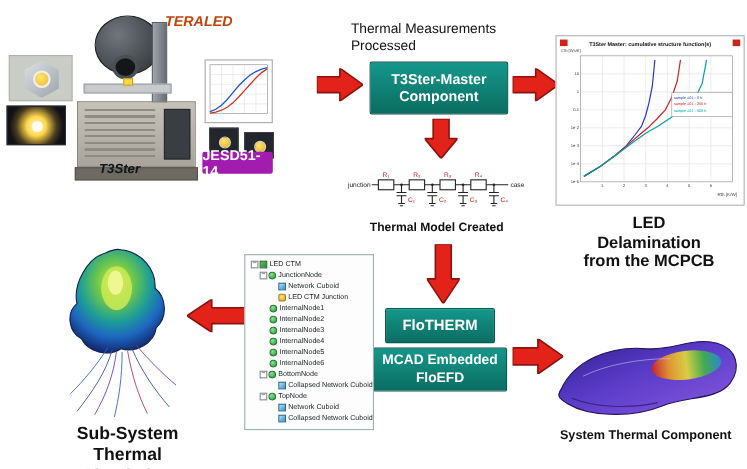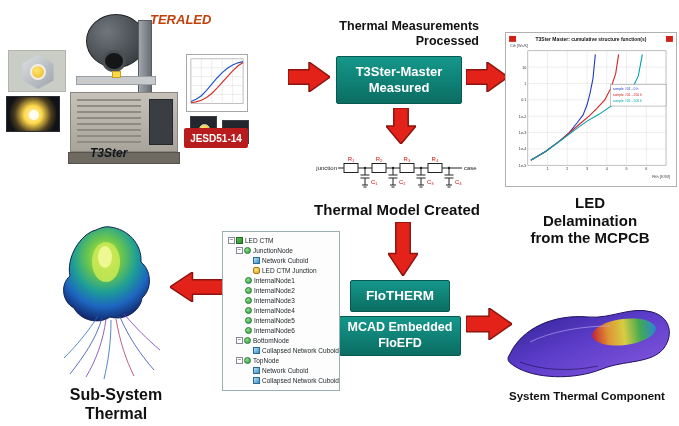--- a/index.html
+++ b/index.html
@@ -2,41 +2,41 @@
 <html><head>
 <meta charset="utf-8">
 <style>
   *{margin:0;padding:0;box-sizing:border-box}
   body{background:#fff;font-family:"Liberation Sans",sans-serif}
   svg{font-family:"Liberation Sans",sans-serif}
   #canvas{position:relative;width:679px;height:426px;background:#fff;overflow:hidden}
 
   .caption{position:absolute;font-weight:bold;color:#111;text-align:center;line-height:1.18}
   .cap-led{left:2px;top:167px;width:258px;font-size:11.5px}
-  .cap-model{left:312px;top:201px;width:170px;font-size:15px}
+  .cap-model{left:312px;top:201px;width:170px;font-size:11px}
   .cap-delam{left:529px;top:194px;width:122px;font-size:15px}
   .cap-sub{left:51px;top:386px;width:130px;font-size:16px}
   .cap-sys{left:494px;top:390px;width:186px;font-size:11.5px}
-  .heading{position:absolute;left:319px;top:19px;width:160px;font-size:12.5px;font-weight:bold;color:#111;text-align:right;line-height:1.2}
+  .heading{position:absolute;left:319px;top:19px;width:160px;font-size:12.5px;font-weight:normal;color:#111;text-align:left;line-height:1.2}
 
   .tealbox{position:absolute;display:flex;align-items:center;justify-content:center;text-align:center;
     color:#fff;font-weight:bold;background:linear-gradient(#15978b,#0b6d62);
     border:1px solid #085a50;border-radius:2px;line-height:1.25}
   .box-t3m{left:336px;top:56px;width:126px;height:48px;font-size:13px;padding:0 8px}
   .box-flo{left:350px;top:280px;width:100px;height:32px;font-size:13.5px}
   .box-mcad{left:339px;top:316px;width:122px;height:40px;font-size:12.5px;padding:0 6px}
 
   .arrow{position:absolute}
 
   
   .collage{position:absolute;left:4px;top:10px;width:256px;height:156px}
   .collage>div,.collage>svg{position:absolute}
   .teraled-label{left:146px;top:2px;font-size:13px;font-weight:bold;font-style:italic;color:#c2410c}
   .t3ster-label{left:86px;top:136px;font-size:12px;font-weight:bold;font-style:italic;color:#10151a}
-  .jesd-badge{left:180px;top:118px;width:64px;height:20px;background:#b91c1c;color:#fff;font-size:10px;
+  .jesd-badge{left:180px;top:128px;width:64px;height:20px;background:#a21caf;color:#fff;font-size:13px;
     font-weight:bold;display:flex;align-items:center;justify-content:center;border-radius:2px}
 
   .led-photo1{left:4px;top:40px;width:58px;height:42px;background:#c9cdc6;border:1px solid #b0b4ac;overflow:hidden}
   .hexboard{position:absolute;left:11px;top:4px;width:36px;height:34px;background:linear-gradient(135deg,#dfe3e6,#9aa1a8);
     clip-path:polygon(50% 0,93% 25%,93% 75%,50% 100%,7% 75%,7% 25%)}
   .die{position:absolute;left:10px;top:9px;width:16px;height:16px;border-radius:50%;
     background:radial-gradient(circle at 40% 35%,#ffe470,#efb92a);border:2px solid #f2efe6}
   .led-photo2{left:2px;top:86px;width:54px;height:36px;background:#101216;border:1px solid #2a2d33;overflow:hidden}
   .glow{position:absolute;inset:0;background:radial-gradient(circle at 50% 52%,#fff8d8 0%,#ffd84a 28%,rgba(255,190,60,.25) 58%,transparent 78%)}
   .core{position:absolute;left:22px;top:13px;width:10px;height:10px;border-radius:50%;background:#fffdf0}
@@ -126,21 +126,21 @@
         <div class="tdie"></div>
       </div>
     <div class="thumb thumb2">
         <div class="tdie"></div>
       </div>
     <div class="t3ster-label">T3Ster</div>
     <div class="jesd-badge">JESD51-14</div>
   </div>
 
   <div class="heading">Thermal Measurements Processed</div>
-  <div class="tealbox box-t3m">T3Ster-Master Measured</div>
+  <div class="tealbox box-t3m">T3Ster-Master Component</div>
 
   <div class="arrow" style="left:288px;top:62px;width:42px;height:30px"><svg width="42" height="30" viewBox="0 0 42 30">
         <polygon points="0.0,7.8 21.0,7.8 21.0,0.0 42.0,15.0 21.0,30.0 21.0,22.2 0.0,22.2" fill="#e3231a" stroke="#8c1410" stroke-width="1.5" stroke-linejoin="round"></polygon>
       </svg></div>
   <div class="arrow" style="left:466px;top:62px;width:42px;height:30px"><svg width="42" height="30" viewBox="0 0 42 30">
         <polygon points="0.0,7.8 21.0,7.8 21.0,0.0 42.0,15.0 21.0,30.0 21.0,22.2 0.0,22.2" fill="#e3231a" stroke="#8c1410" stroke-width="1.5" stroke-linejoin="round"></polygon>
       </svg></div>
   <div class="arrow" style="left:386px;top:108px;width:30px;height:36px"><svg width="30" height="36" viewBox="0 0 30 36">
         <polygon points="7.8,0.0 7.8,18.0 0.0,18.0 15.0,36.0 30.0,18.0 22.2,18.0 22.2,0.0" fill="#e3231a" stroke="#8c1410" stroke-width="1.5" stroke-linejoin="round"></polygon>
       </svg></div>

